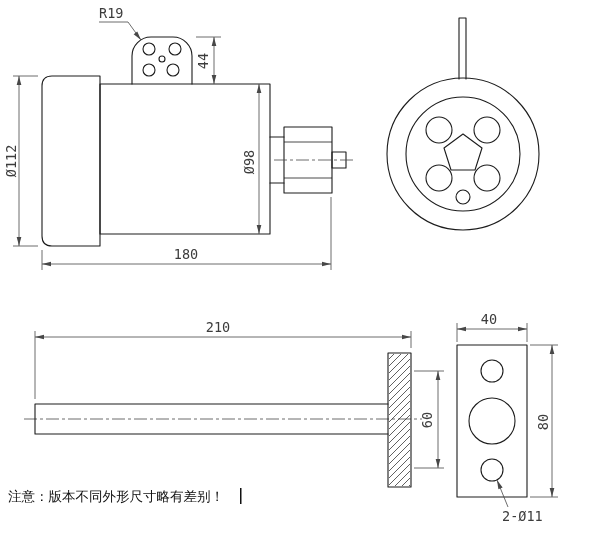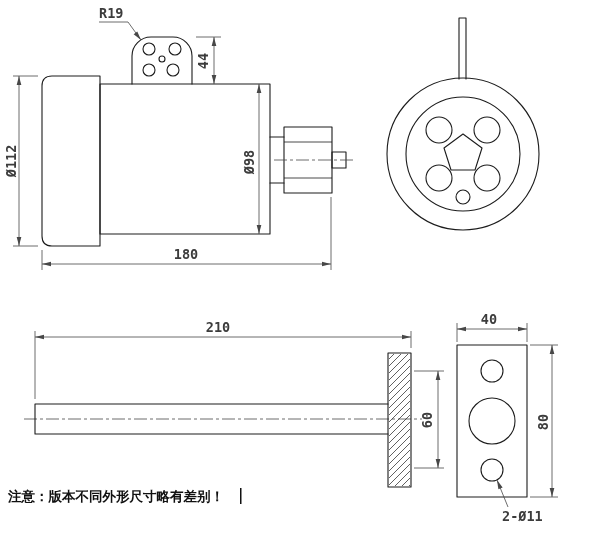--- a/index.html
+++ b/index.html
@@ -1,17 +1,17 @@
 <!DOCTYPE html>
 <html><head>
 <meta charset="utf-8">
 <title>Technical Drawing</title>
 <style>
   html,body{margin:0;padding:0;background:#ffffff;}
-  .stage{width:581px;height:537px;position:relative;background:#ffffff;overflow:hidden;font-weight:bold;}
+  .stage{width:581px;height:537px;position:relative;background:#ffffff;overflow:hidden;}
   svg{display:block;}
   .outline{fill:none;stroke:#1c1c1c;stroke-width:1.1;stroke-linecap:round;stroke-linejoin:round;}
   .thin{fill:none;stroke:#1c1c1c;stroke-width:0.8;}
   .dim{fill:none;stroke:#474747;stroke-width:0.8;}
   .center{fill:none;stroke:#474747;stroke-width:0.8;stroke-dasharray:13 3 3 3;}
   .hatch line{stroke:#1c1c1c;stroke-width:0.7;}
   .arrow polygon{fill:#474747;stroke:none;}
   text.dimtxt{font-family:"DejaVu Sans Mono","Liberation Mono",monospace;font-size:13.5px;fill:#3c3c3c;}
   text.note{font-family:"DejaVu Sans","Liberation Sans",sans-serif;font-size:13.5px;fill:#101010;}
 </style>

